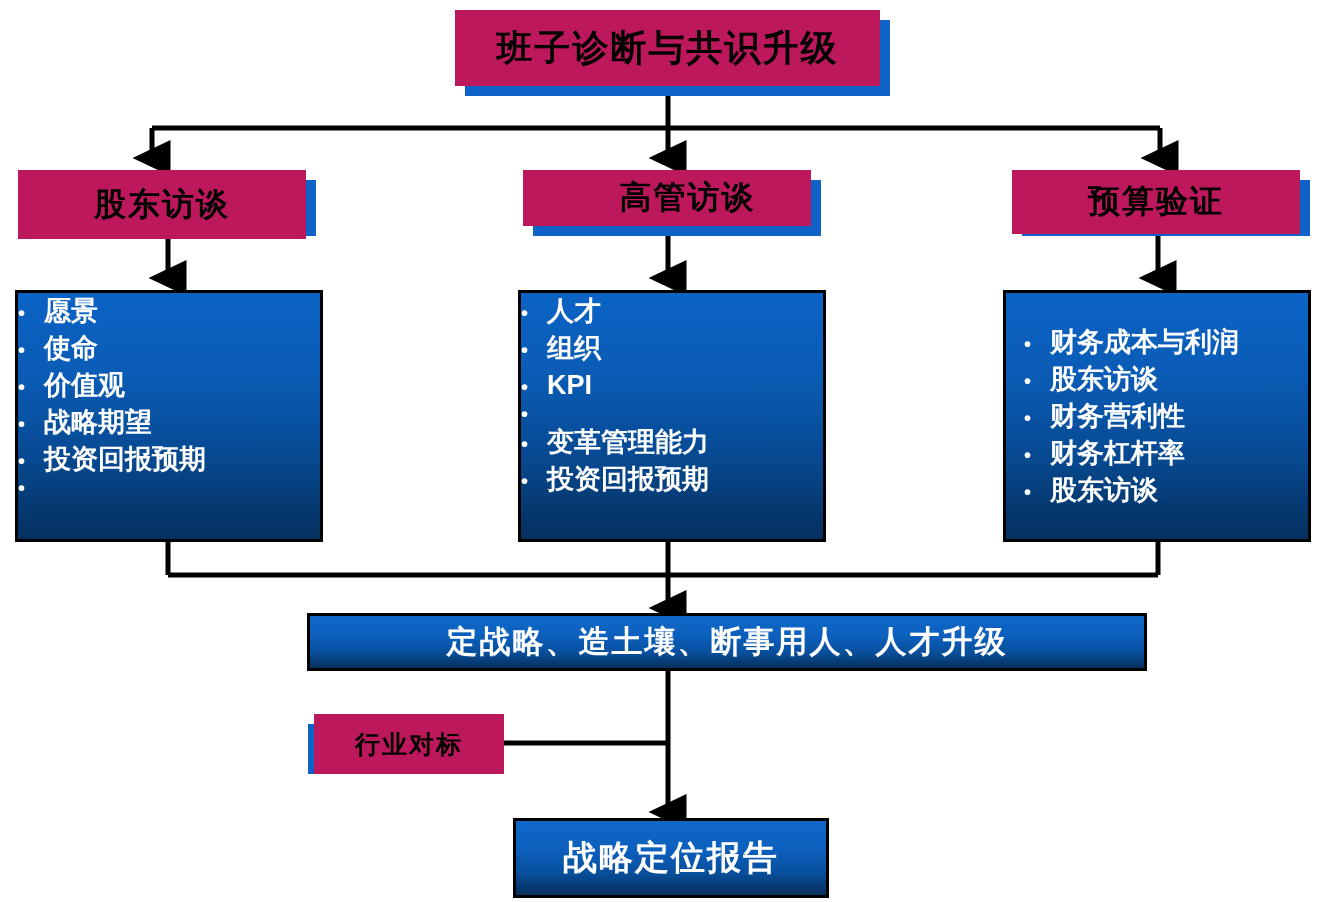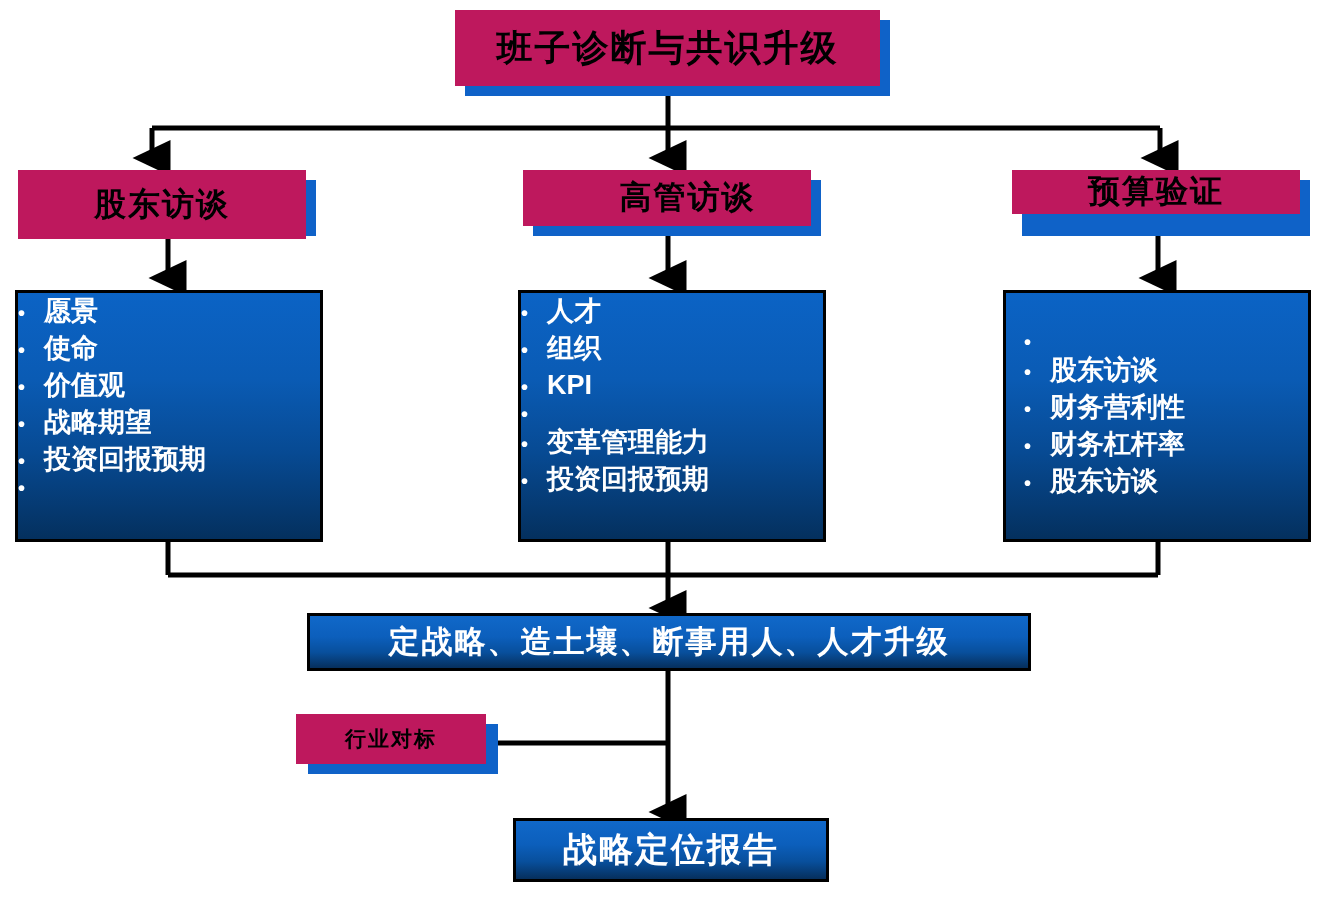--- a/index.html
+++ b/index.html
@@ -145,21 +145,21 @@
   <div class="yellow-box" style="left:18px; top:170px; width:288px; height:69px; font-size:32px;">
     <span>股东访谈</span>
   </div>
 
   <div class="yellow-shadow" style="left:533px; top:180px; width:288px; height:56px;"></div>
   <div class="yellow-box" style="left:523px; top:170px; width:288px; height:56px; font-size:32px;padding-left:41px;">
     <span>高管访谈</span>
   </div>
 
   <div class="yellow-shadow" style="left:1022px; top:180px; width:288px; height:56px;"></div>
-  <div class="yellow-box" style="left:1012px; top:170px; width:288px; height:44px; font-size:32px;">
+  <div class="yellow-box" style="left:1012px; top:170px; width:288px; height:64px; font-size:32px;">
     <span>预算验证</span>
   </div>
 
   <div class="blue-box" style="left:15px; top:290px; width:308px; height:252px;">
     <ul class="bullets box-pad-a" style="font-size:27px; line-height:37px;">
       <li>
         <span class="dot">•</span>
         <span class="txt">愿景</span>
       </li>
       <li>
@@ -210,20 +210,21 @@
         <span class="txt">投资回报预期</span>
       </li>
     </ul>
   </div>
 
   <div class="blue-box" style="left:1003px; top:290px; width:308px; height:252px;">
     <div class="box-pad-c">
       <ul class="bullets" style="font-size:27px; line-height:37px;">
         <li>
           <span class="dot">•</span>
+          <span class="txt">财务成本与利润</span>
         </li>
         <li>
           <span class="dot">•</span>
           <span class="txt">股东访谈</span>
         </li>
         <li>
           <span class="dot">•</span>
           <span class="txt">财务营利性</span>
         </li>
         <li>
@@ -231,26 +232,26 @@
           <span class="txt">财务杠杆率</span>
         </li>
         <li>
           <span class="dot">•</span>
           <span class="txt">股东访谈</span>
         </li>
       </ul>
     </div>
   </div>
 
-  <div class="blue-bar" style="left:307px; top:613px; width:724px; height:58px; font-size:31px;">
+  <div class="blue-bar" style="left:307px; top:613px; width:840px; height:58px; font-size:31px;">
     <span>定战略、造土壤、断事用人、人才升级</span>
   </div>
 
   <div class="yellow-shadow" style="left:308px; top:724px; width:190px; height:50px;"></div>
-  <div class="yellow-box" style="left:296px; top:714px; width:190px; height:50px; font-size:21px;">
+  <div class="yellow-box" style="left:314px; top:714px; width:190px; height:60px; font-size:25px;">
     <span>行业对标</span>
   </div>
 
-  <div class="blue-bar" style="left:513px; top:818px; width:316px; height:64px; font-size:34px;">
+  <div class="blue-bar" style="left:513px; top:818px; width:316px; height:80px; font-size:34px;">
     <span>战略定位报告</span>
   </div>
 
 </div>
 
 </body></html>

